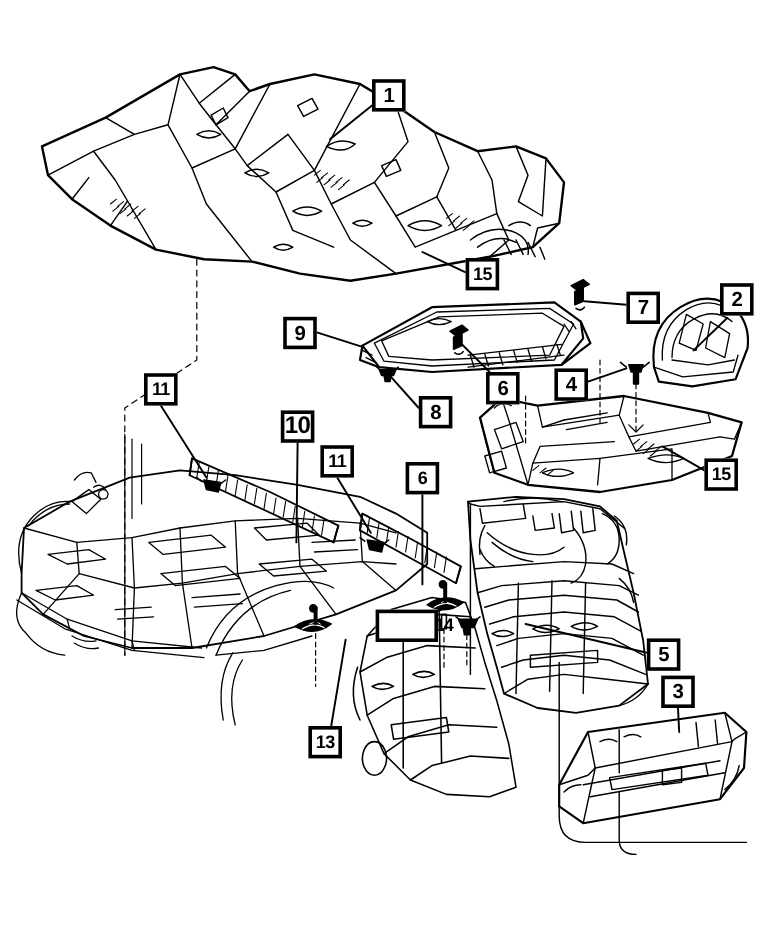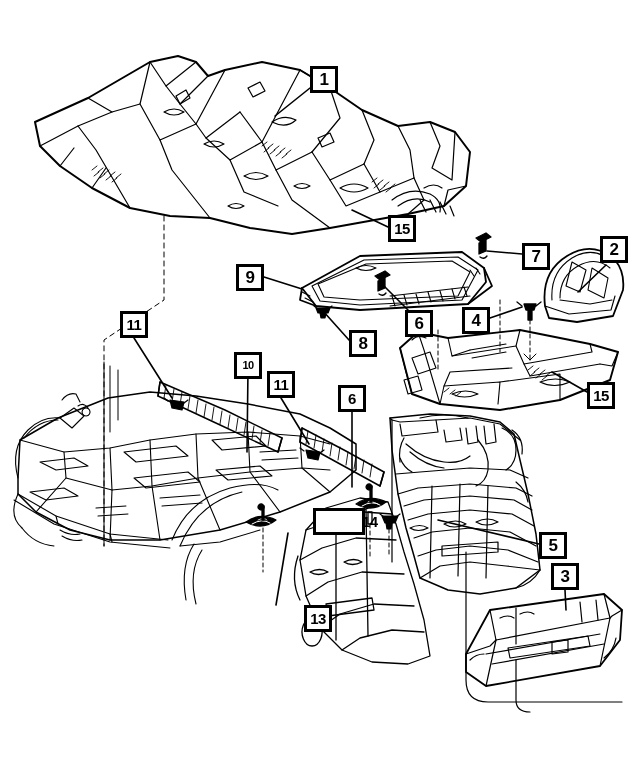--- a/index.html
+++ b/index.html
@@ -416,21 +416,21 @@
   <div class="callout" style="left:310px; top:66px;">1</div>
   <div class="callout" style="left:388px; top:215px; font-size:15px;">15</div>
   <div class="callout" style="left:236px; top:264px;">9</div>
   <div class="callout" style="left:522px; top:243px;">7</div>
   <div class="callout" style="left:600px; top:236px;">2</div>
   <div class="callout" style="left:405px; top:310px;">6</div>
   <div class="callout" style="left:462px; top:307px;">4</div>
   <div class="callout" style="left:349px; top:330px;">8</div>
   <div class="callout" style="left:587px; top:382px; font-size:15px;">15</div>
   <div class="callout" style="left:120px; top:311px; font-size:15px;">11</div>
-  <div class="callout" style="left:234px; top:352px; font-size:11px;">10</div>
+  <div class="callout" style="left:234px; top:342px; font-size:20px;">10</div>
   <div class="callout" style="left:267px; top:371px; font-size:15px;">11</div>
   <div class="callout" style="left:338px; top:385px; font-size:15px;">6</div>
   <div class="callout" style="left:313px; top:508px; font-size:15px;padding-left:46px;">14</div>
-  <div class="callout" style="left:257px; top:605px; font-size:15px;margin-left:47px;">13</div>
+  <div class="callout" style="left:257px; top:605px; font-size:15px;">13</div>
   <div class="callout" style="left:539px; top:532px;">5</div>
   <div class="callout" style="left:551px; top:563px;">3</div>
 
 </div>
 
 </body></html>

